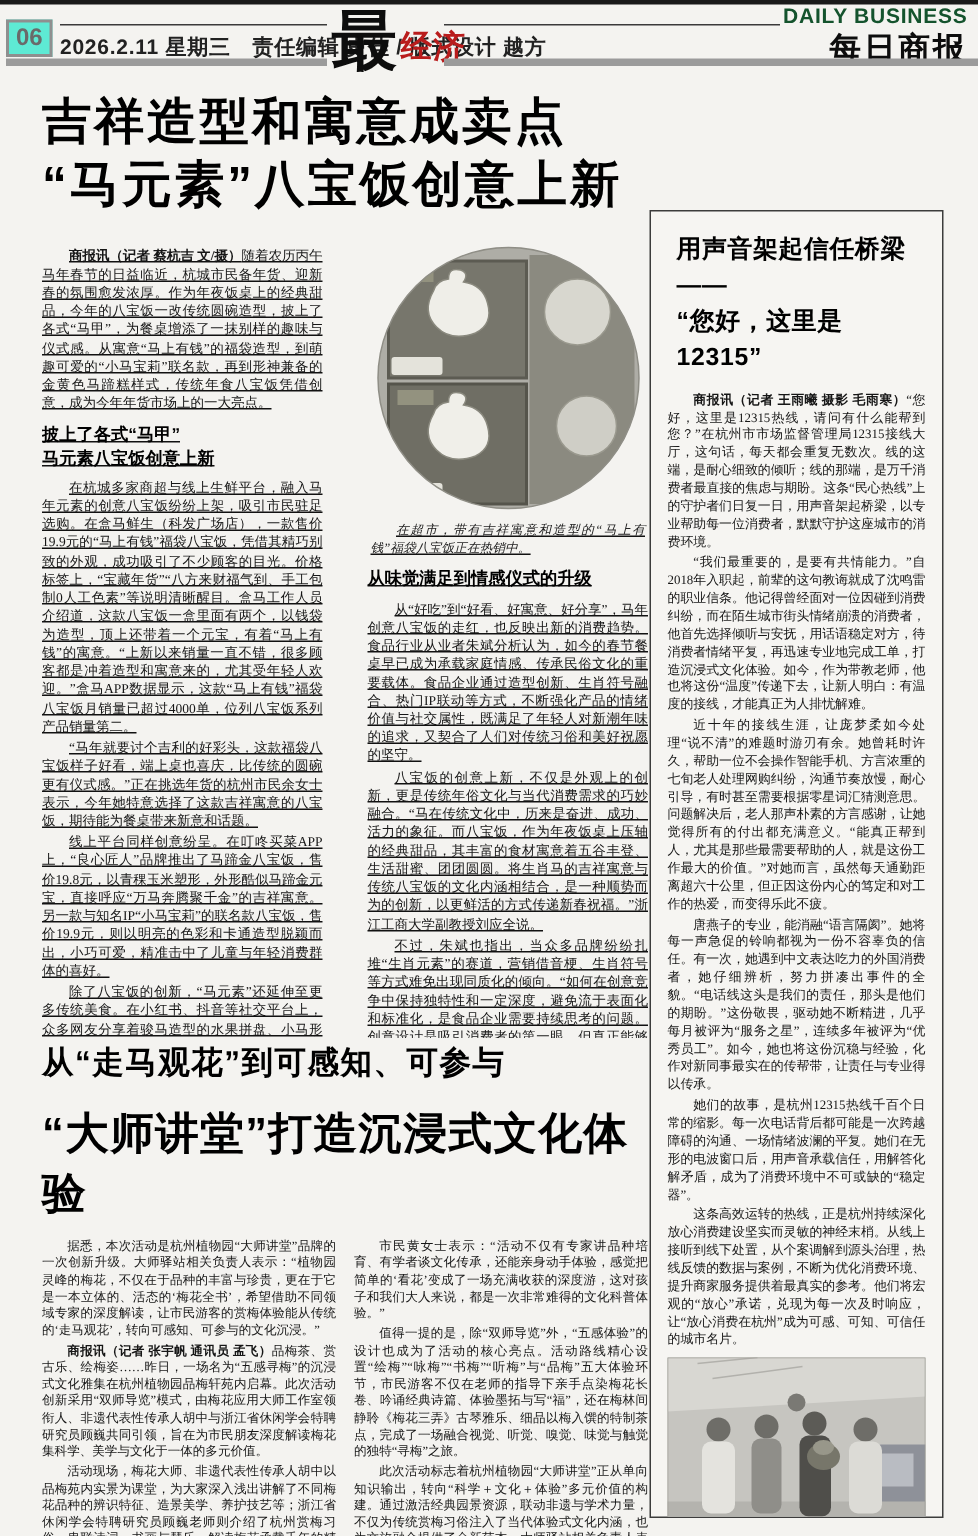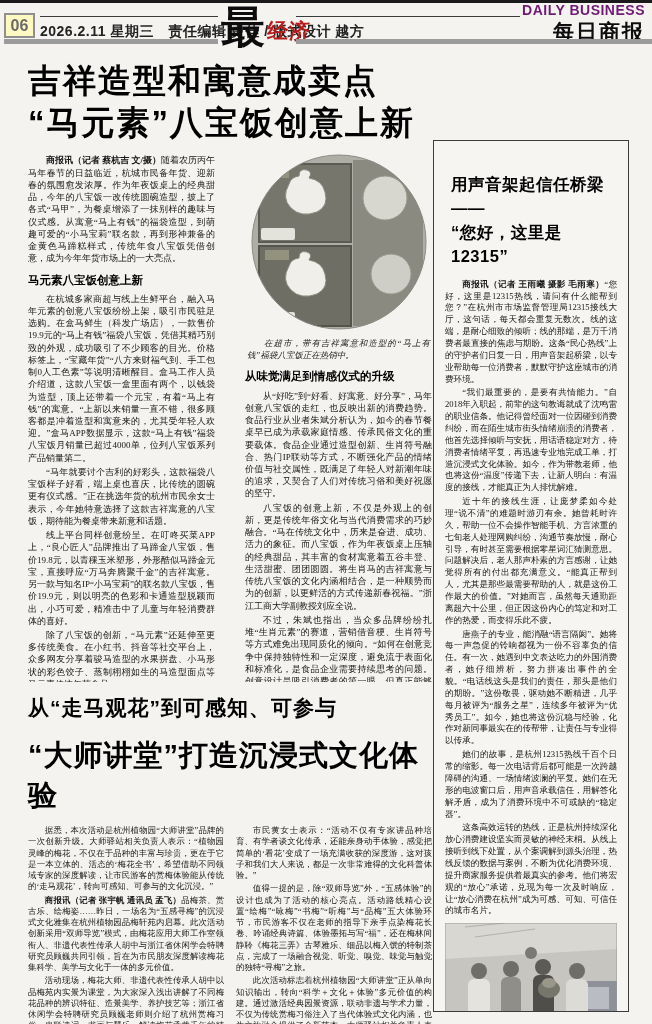--- a/index.html
+++ b/index.html
@@ -4,54 +4,54 @@
 <style>
   * { margin:0; padding:0; box-sizing:border-box; }
   html,body { width:652px; }
   body { background:#ccc; font-family:"Liberation Serif","DejaVu Serif",serif; }
   .page { position:relative; width:652px; height:1024px; background:#f4f3f0; overflow:hidden; color:#111; }
 
   
   .topbar { position:absolute; left:0; top:0; width:652px; height:3px; background:#1a1a1a; }
   .pagenum { position:absolute; left:4px; top:13px; width:31px; height:25px; border:2px solid #8f8f8f;
              color:#6a6a6a; font-family:"Liberation Sans",sans-serif; font-weight:bold; font-size:16px;
-             display:flex; align-items:center; justify-content:center; background:#fef9c3; }
+             display:flex; align-items:center; justify-content:center; background:#5eead4; }
   .thinline-l { position:absolute; left:40px; top:16px; width:178px; height:1px; background:#3a3a3a; }
   .thinline-r { position:absolute; left:296px; top:16px; width:224px; height:1px; background:#3a3a3a; }
   .dateline { position:absolute; left:40px; top:23px; font-family:Liberation Sans, sans-serif;
               font-weight:bold; font-size:14px; color:#222; letter-spacing:.5px; }
   .masthead-zui { position:absolute; left:221px; top:6px; font-size:44px; line-height:1;
                   font-weight:900; font-family:"Liberation Serif",serif; color:#0d0d0d; }
   .masthead-sec { position:absolute; left:267px; top:17px; font-size:21px; font-weight:900;
                   font-family:"Liberation Sans",sans-serif; color:#b91c1c; letter-spacing:1px; }
   .en-title { position:absolute; right:7px; top:2px; font-family:"Liberation Sans",sans-serif;
-              font-weight:bold; font-size:14px; color:#701a75; letter-spacing:.5px; }
+              font-weight:bold; font-size:14px; color:#14532d; letter-spacing:.5px; }
   .cn-title { position:absolute; right:7px; top:18px; font-family:"Liberation Serif",serif;
               font-weight:900; font-size:21px; color:#0d0d0d; letter-spacing:2px; }
   .bar-l { position:absolute; left:4px; top:39px; width:214px; height:5px; background:#9b9b9b; }
   .bar-r { position:absolute; left:296px; top:39px; width:356px; height:5px; background:#9b9b9b; }
 
   
   .main-article { position:absolute; left:28px; top:60px; width:404px; }
   .main-headline { font-family:"Liberation Sans",sans-serif; font-weight:900; font-size:33px;
                    line-height:1.28; letter-spacing:2px; color:#000; }
-  .main-body { display:flex; gap:30px; margin-top:10px; height:528px; overflow:hidden; }
+  .main-body { display:flex; gap:30px; margin-top:20px; height:528px; overflow:hidden;text-decoration:underline; }
   .mcol { width:196px; font-size:9px; line-height:1.36; text-align:justify; color:#161616; }
   .mcol p { text-indent:2em; margin-bottom:2px; }
   .mcol .lead { font-weight:bold; }
   .subhead { font-family:"Liberation Sans",sans-serif; font-weight:bold; font-size:11.5px;
              line-height:1.4; margin:7px 0 5px; text-indent:0; color:#000; }
   .photo-wrap { text-align:center; }
   .circle-photo { width:176px; height:176px; display:inline-block; }
   .photo-caption { font-style:italic; font-size:8.5px; line-height:1.4; margin:4px 2px 2px;
                    text-align:justify; text-indent:2em; color:#222; }
 
   
   .sidebar { position:absolute; left:433px; top:140px; width:196px; height:872px;
-             border:1px solid #3c3c3c; background:#f6f5f2; padding:32px 11px 10px; overflow:hidden; }
+             border:1px solid #3c3c3c; background:#f6f5f2; padding:14px 11px 10px; overflow:hidden; }
   .sb-title { font-family:"Liberation Sans",sans-serif; font-weight:900; font-size:16.5px;
               line-height:1.45; color:#000; padding-left:6px; letter-spacing:.5px; }
   .sb-body { margin-top:10px; font-size:8.6px; line-height:1.38; text-align:justify; color:#161616; }
   .sb-body p { text-indent:2em; margin-bottom:2px; }
   .sb-body .lead { font-weight:bold; }
   .sb-photo { width:172px; height:126px; margin:6px 0 3px; display:block; }
 
   
   .bottom-article { position:absolute; left:28px; top:694px; width:404px; }
   .bt-kicker { font-family:"Liberation Sans",sans-serif; font-weight:bold; font-size:21px;
@@ -82,20 +82,21 @@
 
   <div class="main-article">
     <div class="main-headline">
       <div>吉祥造型和寓意成卖点</div>
       <div>“马元素”八宝饭创意上新</div>
     </div>
     <div class="main-body">
       <div class="mcol">
         <p><span class="lead">商报讯（记者 蔡杭吉 文/摄）</span><span>随着农历丙午马年春节的日益临近，杭城市民备年货、迎新春的氛围愈发浓厚。作为年夜饭桌上的经典甜品，今年的八宝饭一改传统圆碗造型，披上了各式“马甲”，为餐桌增添了一抹别样的趣味与仪式感。从寓意“马上有钱”的福袋造型，到萌趣可爱的“小马宝莉”联名款，再到形神兼备的金黄色马蹄糕样式，传统年食八宝饭凭借创意，成为今年年货市场上的一大亮点。</span></p>
         <div class="subhead">
+          <div>披上了各式“马甲”</div>
           <div>马元素八宝饭创意上新</div>
         </div>
         <p>在杭城多家商超与线上生鲜平台，融入马年元素的创意八宝饭纷纷上架，吸引市民驻足选购。在盒马鲜生（科发广场店），一款售价19.9元的“马上有钱”福袋八宝饭，凭借其精巧别致的外观，成功吸引了不少顾客的目光。价格标签上，“宝藏年货”“八方来财福气到、手工包制0人工色素”等说明清晰醒目。盒马工作人员介绍道，这款八宝饭一盒里面有两个，以钱袋为造型，顶上还带着一个元宝，有着“马上有钱”的寓意。“上新以来销量一直不错，很多顾客都是冲着造型和寓意来的，尤其受年轻人欢迎。”盒马APP数据显示，这款“马上有钱”福袋八宝饭月销量已超过4000单，位列八宝饭系列产品销量第二。</p>
         <p>“马年就要讨个吉利的好彩头，这款福袋八宝饭样子好看，端上桌也喜庆，比传统的圆碗更有仪式感。”正在挑选年货的杭州市民余女士表示，今年她特意选择了这款吉祥寓意的八宝饭，期待能为餐桌带来新意和话题。</p>
         <p>线上平台同样创意纷呈。在叮咚买菜APP上，“良心匠人”品牌推出了马蹄金八宝饭，售价19.8元，以青稞玉米塑形，外形酷似马蹄金元宝，直接呼应“万马奔腾聚千金”的吉祥寓意。另一款与知名IP“小马宝莉”的联名款八宝饭，售价19.9元，则以明亮的色彩和卡通造型脱颖而出，小巧可爱，精准击中了儿童与年轻消费群体的喜好。</p>
         <p>除了八宝饭的创新，“马元素”还延伸至更多传统美食。在小红书、抖音等社交平台上，众多网友分享着骏马造型的水果拼盘、小马形状的彩色饺子、蒸制栩栩如生的马造型面点等马元素传统年节食品。</p>
       </div>
       <div class="mcol">
         <div class="photo-wrap">
           <svg class="circle-photo" viewBox="0 0 176 176">

